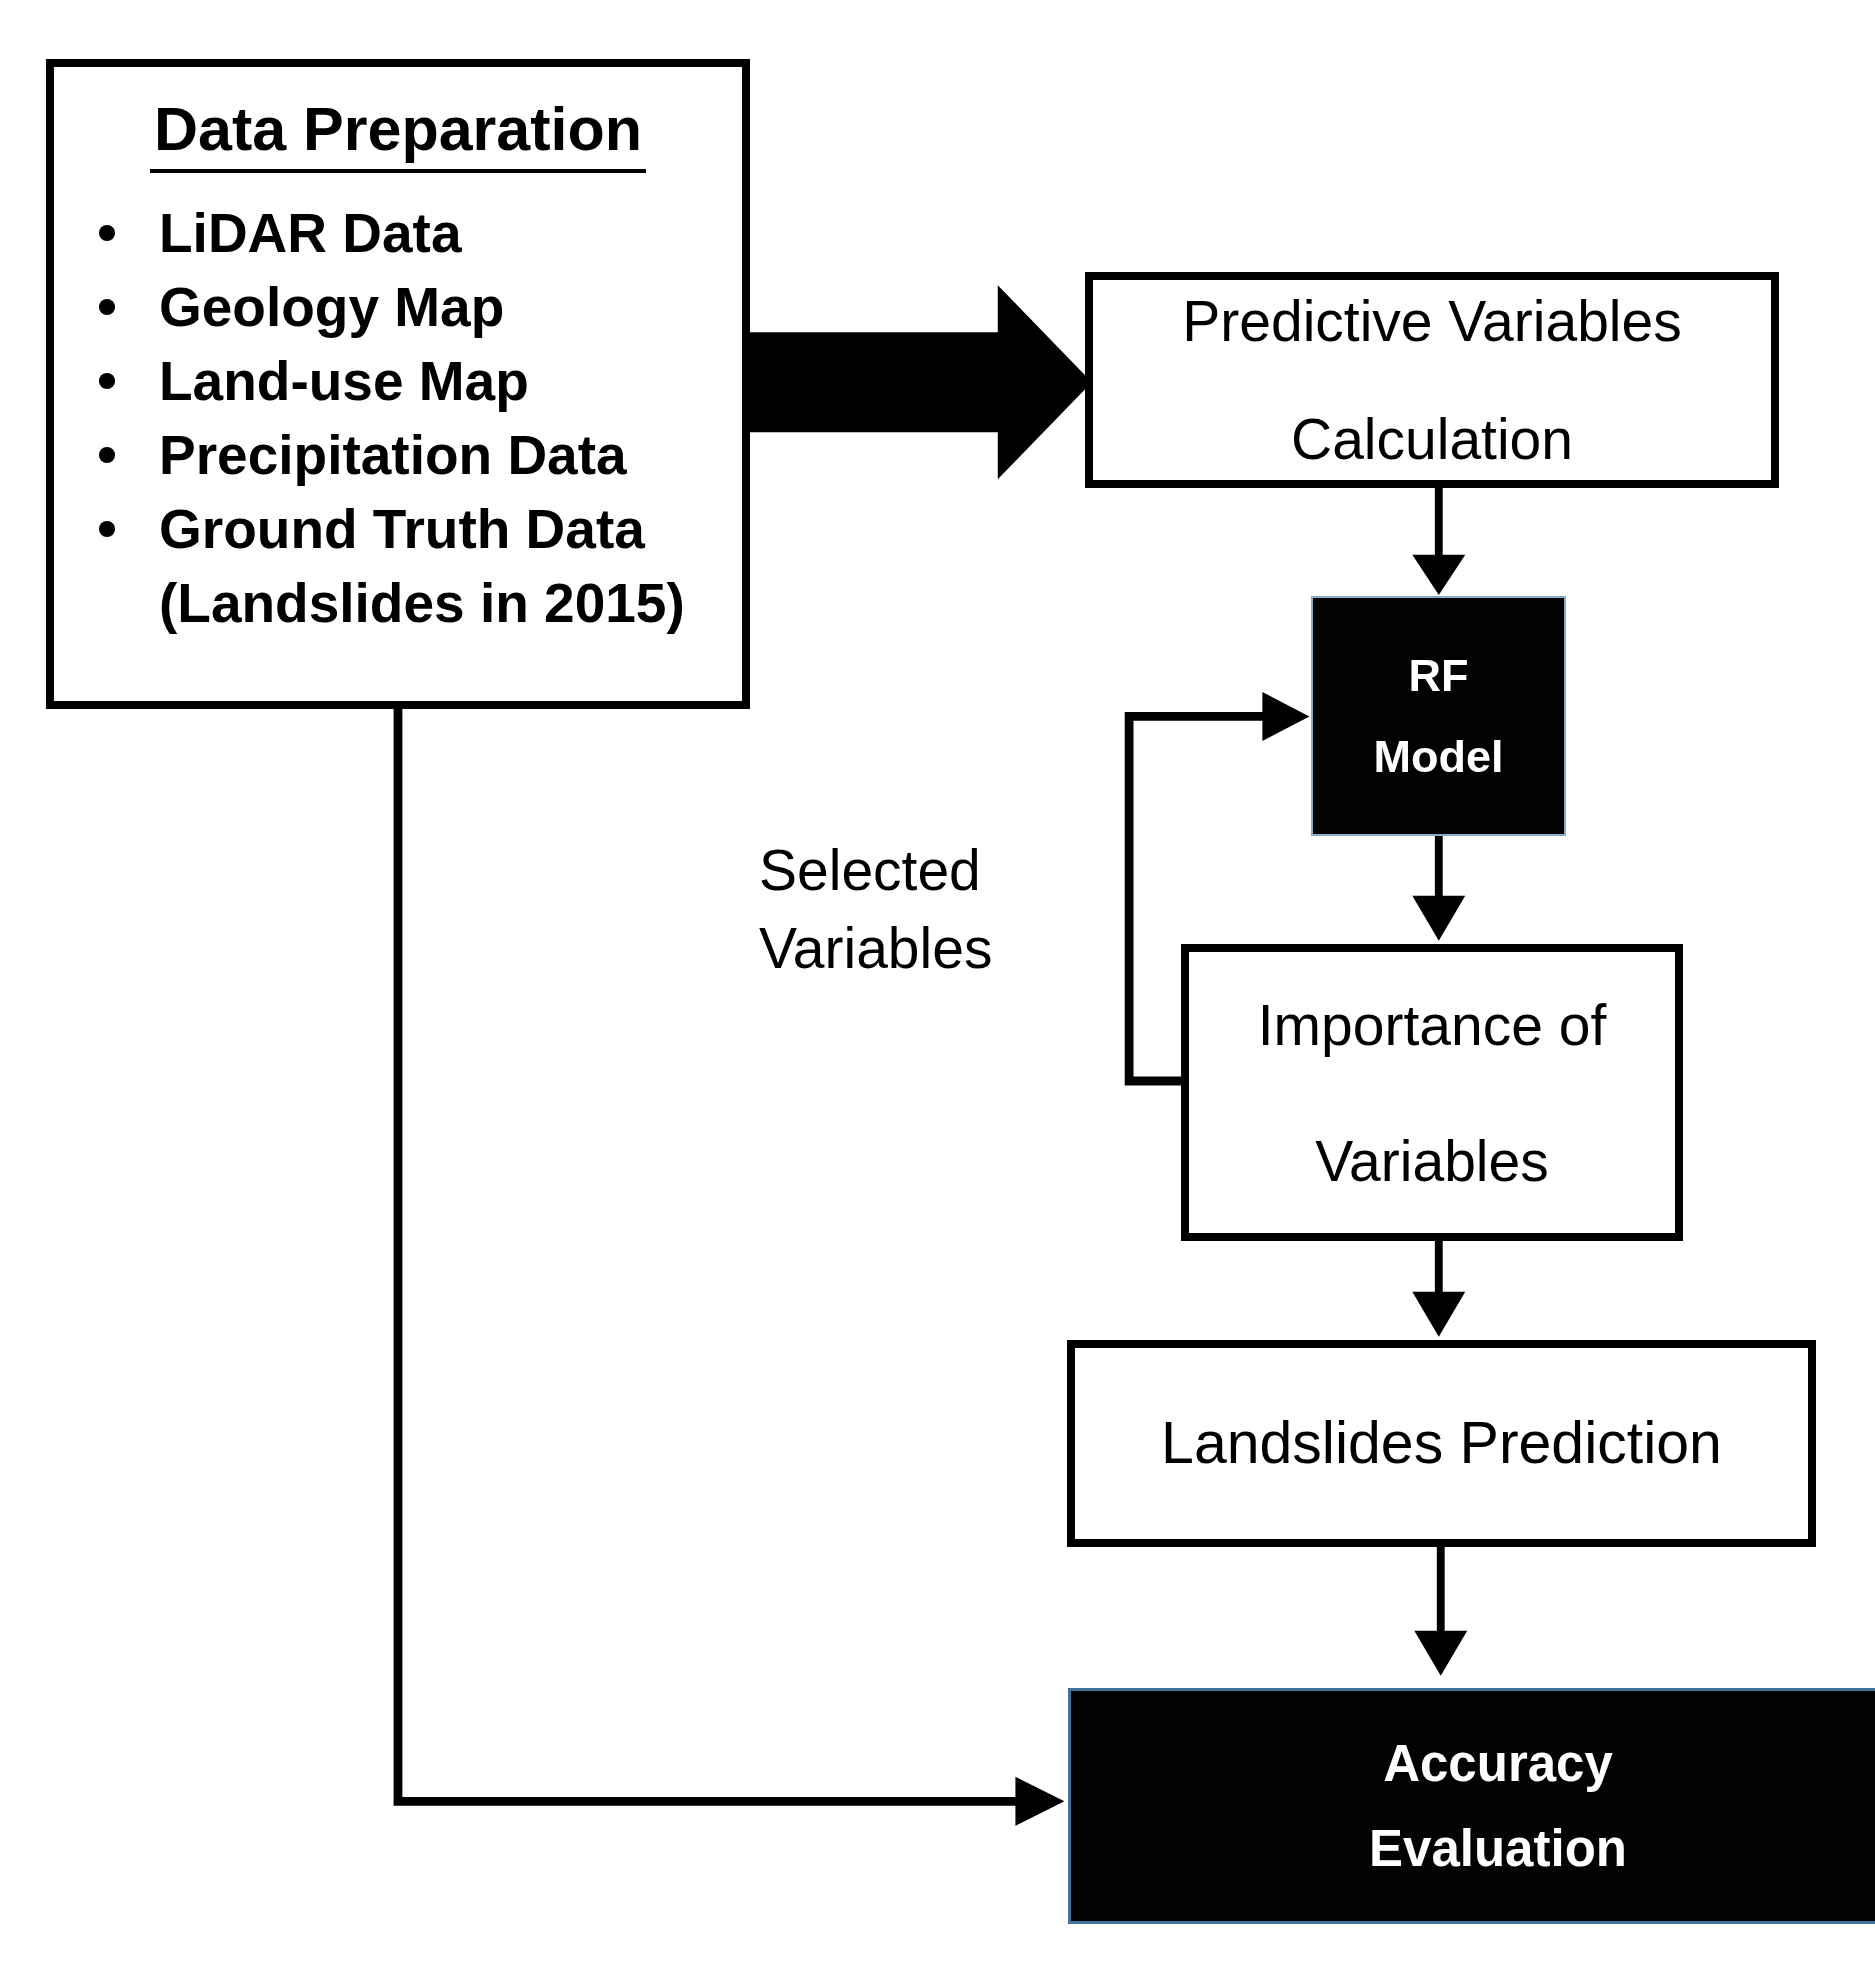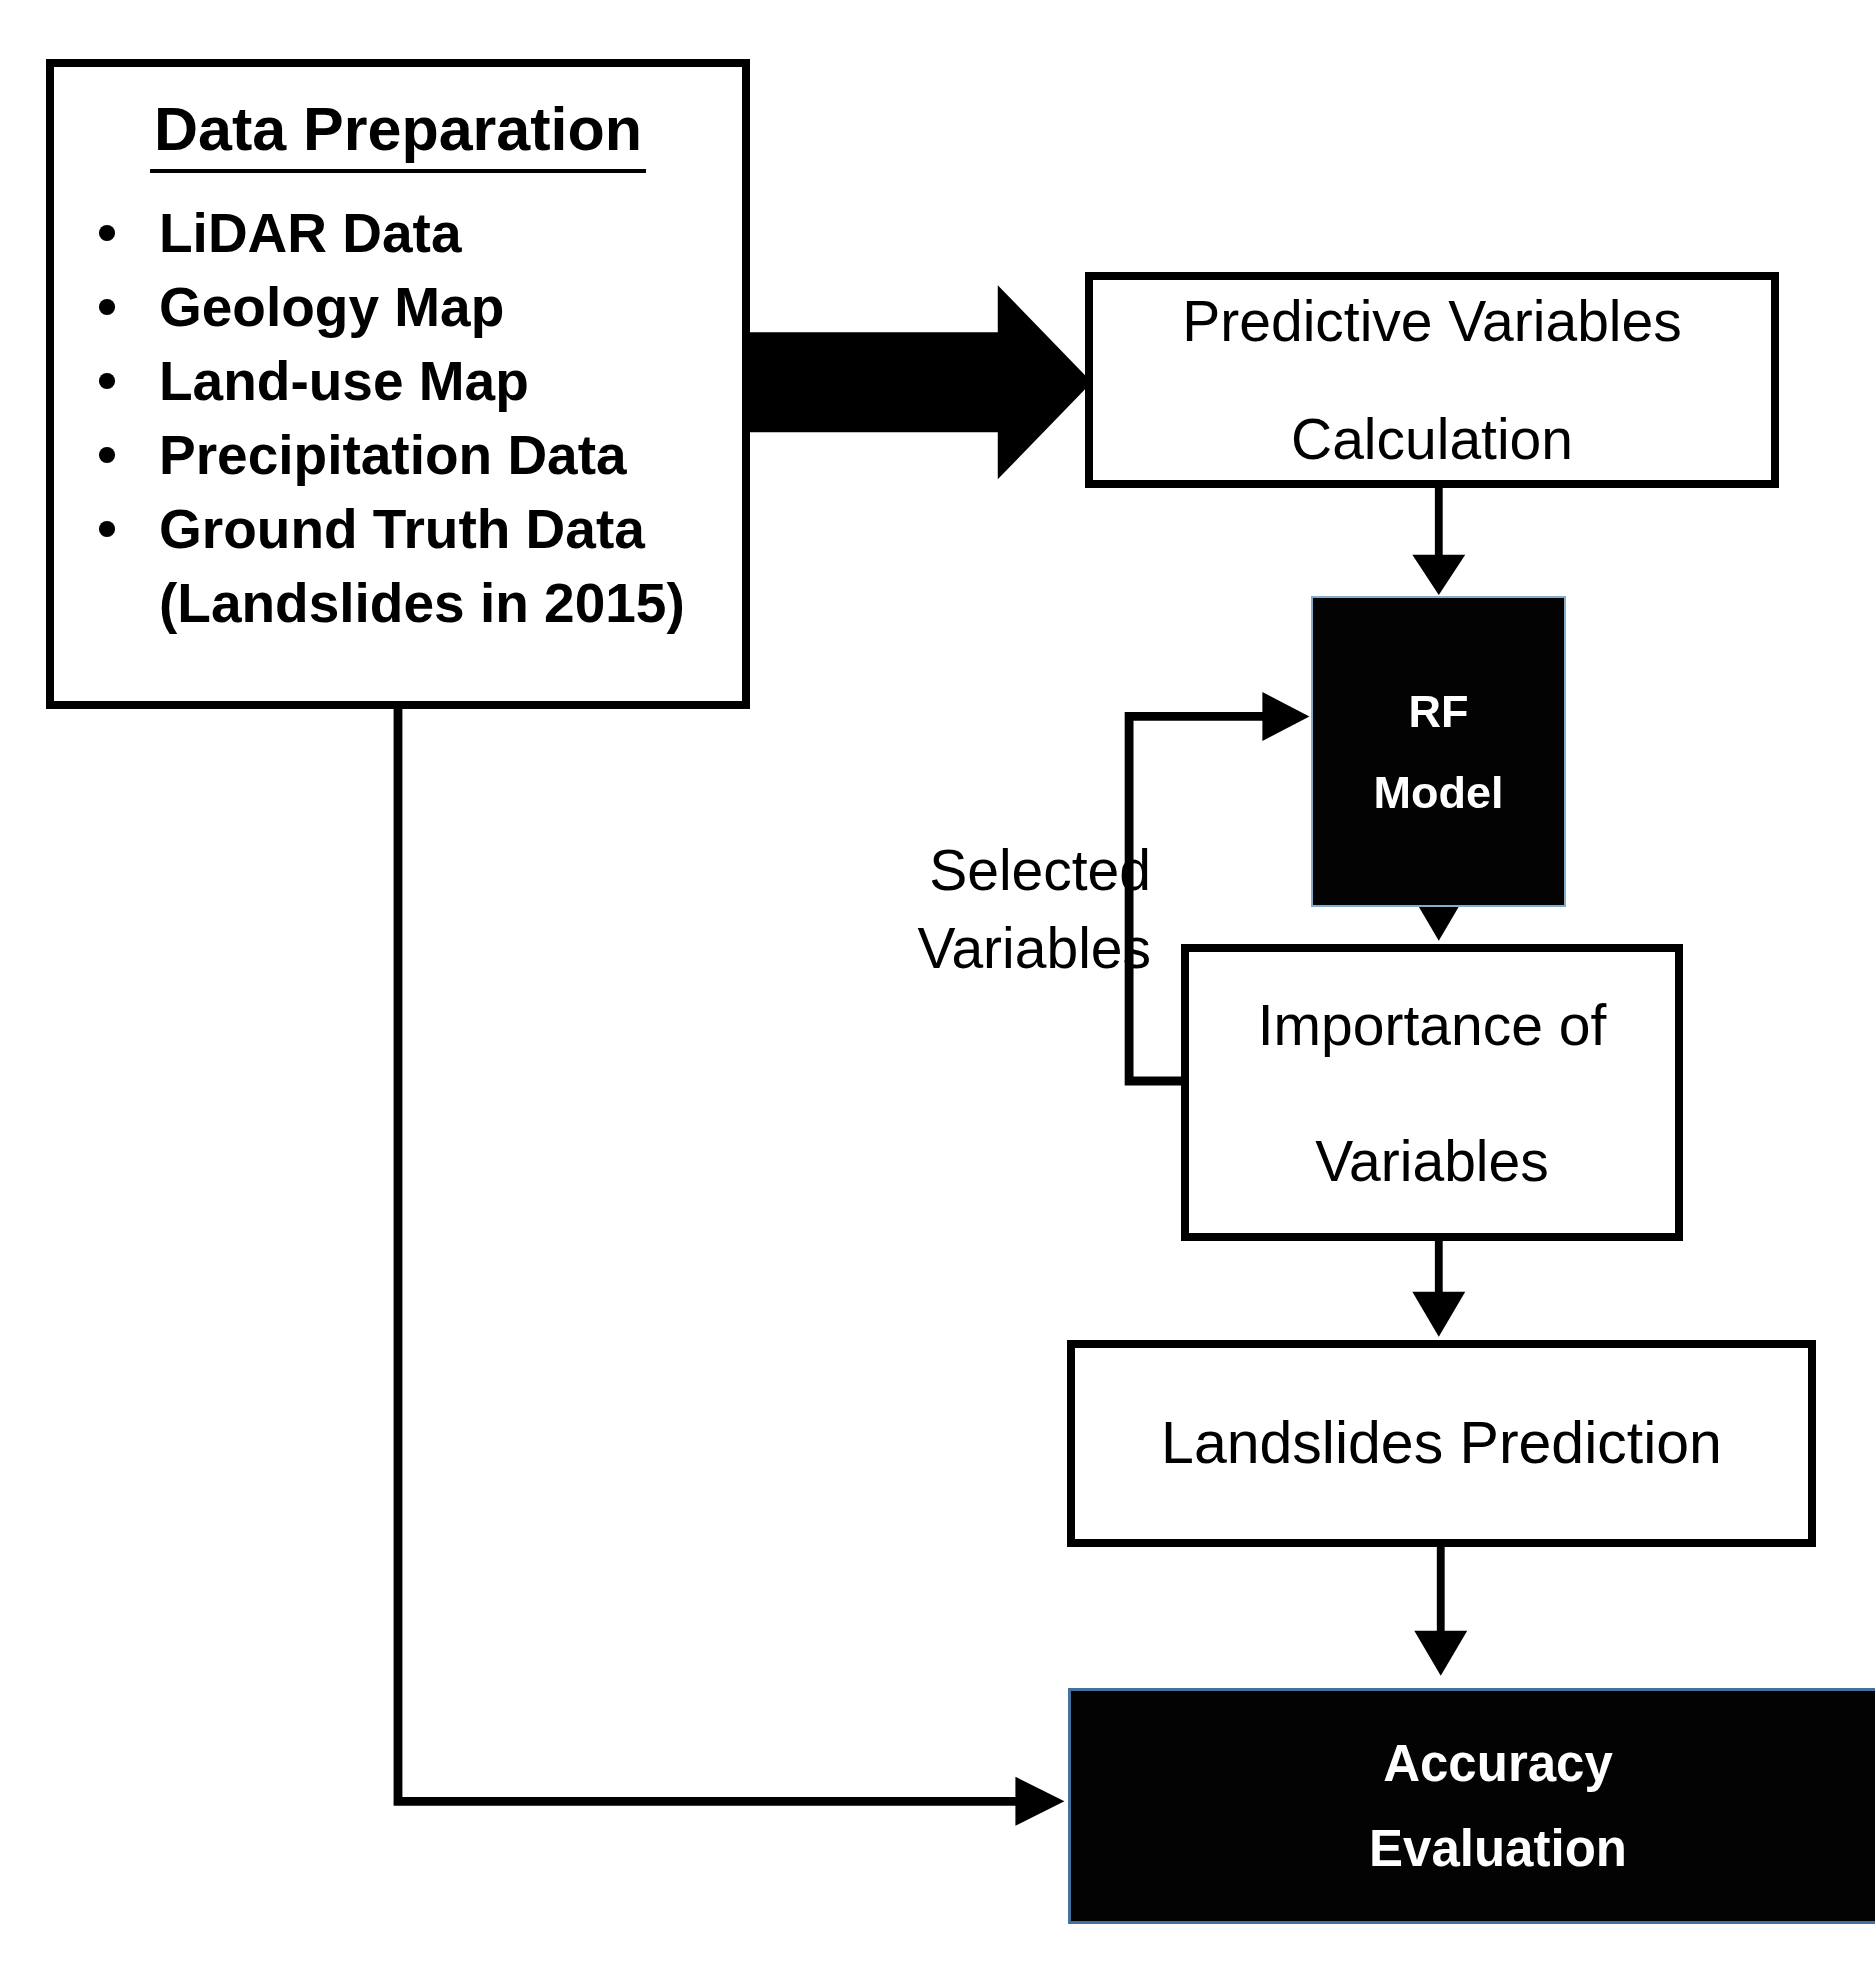--- a/index.html
+++ b/index.html
@@ -47,32 +47,32 @@
     font-size:55px;font-weight:700;line-height:74px;text-align:left;
   }
   .dp-list .dot{
     position:absolute;left:45px;top:29px;width:15.7px;height:15.7px;
     border-radius:50%;background:var(--stroke);
   }
 
   
   #box-predictive{left:1085px;top:272px;width:694px;height:216px;font-size:57px;font-weight:400;line-height:98px;}
   
-  #box-rf{left:1311px;top:596px;width:255px;height:311px;border:2.9px solid var(--dark_border_rf);font-size:45px;line-height:61px;}
+  #box-rf{left:1311px;top:596px;width:255px;height:240px;border:2.9px solid var(--dark_border_rf);font-size:45px;line-height:61px;}
   
   #box-importance{left:1181px;top:944px;width:502px;height:297px;font-size:57px;font-weight:400;line-height:116px;}
   
   #box-landslides{left:1067px;top:1340px;width:749px;height:207px;font-size:59px;font-weight:400;line-height:69px;}
   
   #box-accuracy{left:1068px;top:1688px;width:860px;height:236px;border:3.9px solid var(--dark_border_acc);font-size:51px;line-height:65px;}
 
   
   #label-selected{
     position:absolute;left:759px;top:831px;width:392px;
-    font-size:57px;font-weight:400;line-height:78px;text-align:right;
+    font-size:57px;font-weight:400;line-height:78px;text-align:left;
   }
 </style>
 </head>
 <body>
 
 <div id="canvas">
 
   <svg id="connector-layer" viewBox="0 0 1913 2004" xmlns="http://www.w3.org/2000/svg">
 
     <polygon class="block-arrow" points="765,339 1018,339 1018,291 1114,390 1018,489 1018,441 765,441"></polygon>

